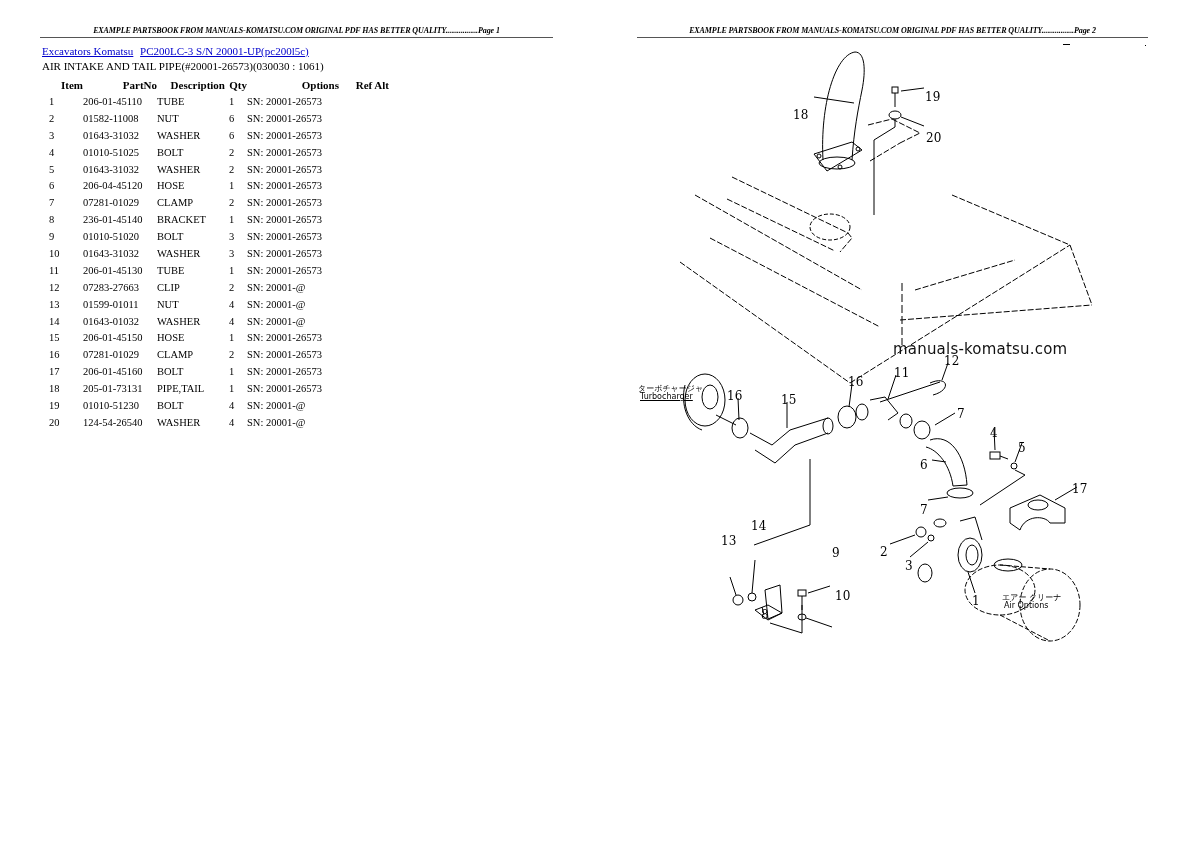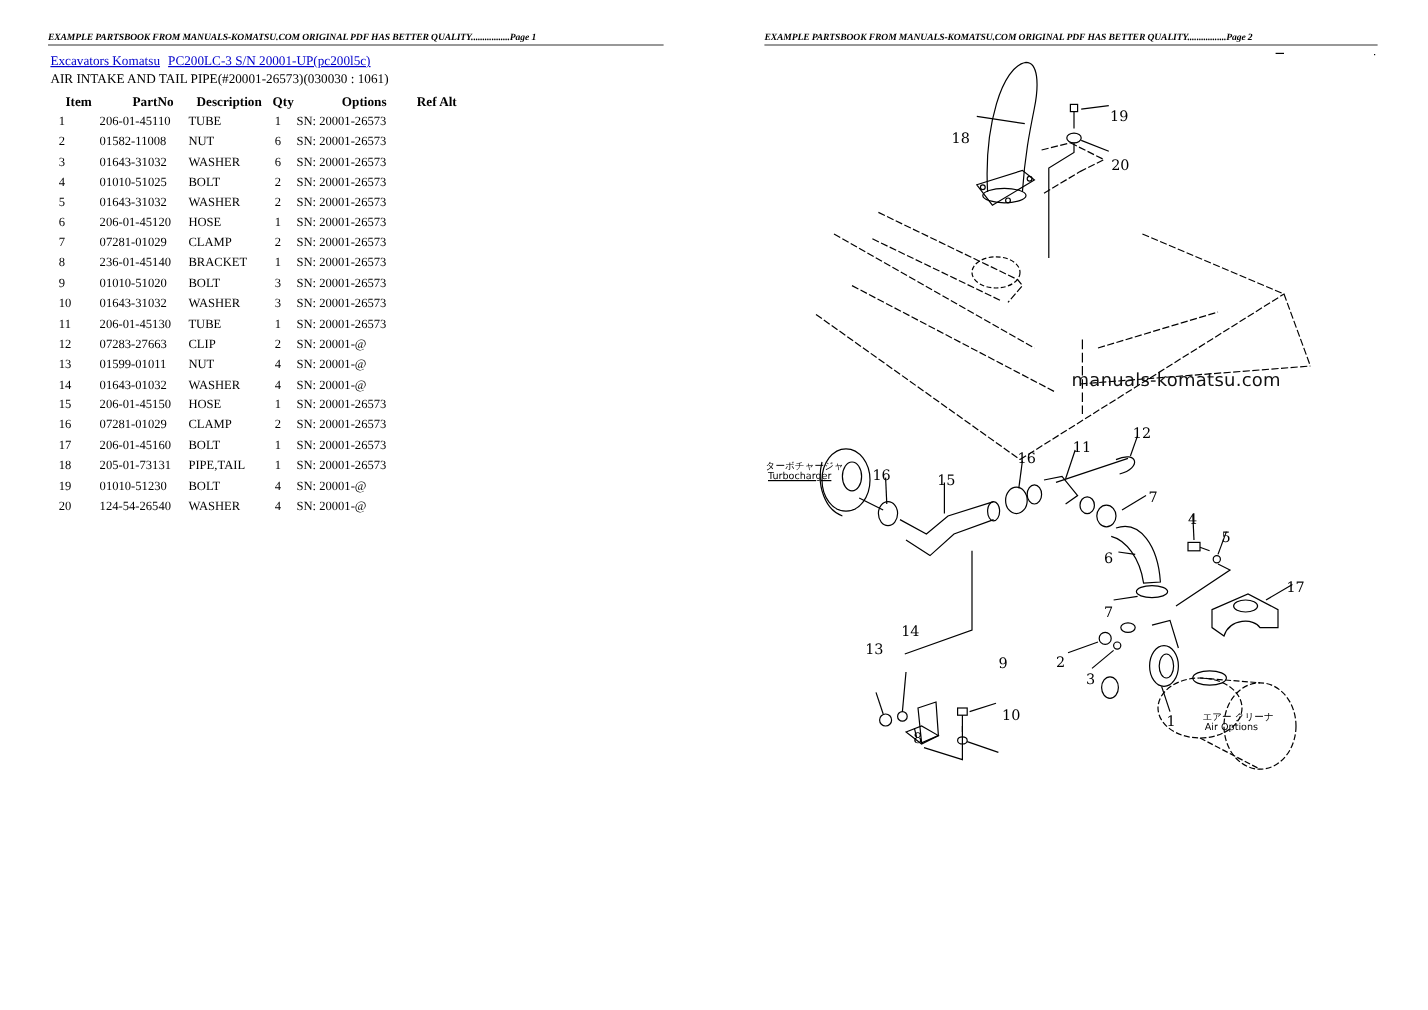--- a/index.html
+++ b/index.html
@@ -2,46 +2,46 @@
 <html><head>
 <meta charset="utf-8">
 <style>
   html, body { margin: 0; padding: 0; background: #ffffff; }
   body { width: 1190px; height: 842px; position: relative; overflow: hidden;
          font-family: "DejaVu Serif", "Liberation Serif", serif; color: #000; }
   .page-header {
     position: absolute; top: 25px; height: 12px;
     font-family: "Liberation Serif", "DejaVu Serif", serif;
     font-size: 8px; font-weight: bold; font-style: italic;
-    text-align: left; border-bottom: 1px solid #555; line-height: 11px;
+    text-align: center; border-bottom: 1px solid #555; line-height: 11px;
     letter-spacing: -0.1px;
   }
   #hdr1 { left: 40px; width: 513px; }
   #hdr2 { left: 637px; width: 511px; }
   .breadcrumb { position: absolute; left: 42px; top: 45px; font-size: 11px;
                 font-family: "Liberation Serif", "DejaVu Serif", serif; text-align: center; }
   .breadcrumb a { color: #0000cc; text-decoration: underline; margin-right: 4px; cursor: pointer; }
   .section-title { position: absolute; left: 42px; top: 60px; font-size: 11px;
                    font-family: "Liberation Serif", "DejaVu Serif", serif; }
   table.parts { position: absolute; left: 44px; top: 76px; border-collapse: collapse;
                 font-family: "Liberation Serif", "DejaVu Serif", serif; font-size: 10.5px; }
-  table.parts th { font-weight: bold; text-align: center; padding: 0; height: 17px; font-size: 11px; }
+  table.parts th { font-weight: bold; text-align: right; padding: 0; height: 17px; font-size: 11px; }
   table.parts td { padding: 0; height: 16.9px; white-space: nowrap; }
   .c-item { width: 34px; padding-left: 5px !important; }
   .c-part { width: 74px; }
   .c-desc { width: 68px; }
   .c-qty  { width: 22px; text-align: left; }
   .c-opt  { width: 92px; }
   .c-ref  { width: 50px; }
   th.c-part { padding-left: 15px !important; width: 59px; }
   th.c-opt { padding-left: 21px !important; width: 71px; }
   th.c-item { padding-left: 4px !important; }
   td.c-qty { padding-left: 4px !important; width: 18px; }
   .diagram { position: absolute; left: 630px; top: 45px; width: 540px; height: 600px; }
-  .watermark { position: absolute; left: 893px; top: 308px; font-family: "DejaVu Sans", sans-serif;
+  .watermark { position: absolute; left: 893px; top: 340px; font-family: "DejaVu Sans", sans-serif;
                font-size: 15px; color: #111; letter-spacing: 0.2px; }
   .dash { position: absolute; left: 1063px; top: 44px; width: 7px; height: 1px; background: #000; }
   .dot { position: absolute; left: 1145px; top: 45px; width: 1px; height: 1px; background: #000; }
 </style>
 </head>
 <body>
 
 <div id="hdr1" class="page-header">EXAMPLE PARTSBOOK FROM MANUALS-KOMATSU.COM ORIGINAL PDF HAS BETTER QUALITY.................Page 1</div>
 <div id="hdr2" class="page-header">EXAMPLE PARTSBOOK FROM MANUALS-KOMATSU.COM ORIGINAL PDF HAS BETTER QUALITY.................Page 2</div>
 <div class="dash"></div>
@@ -100,21 +100,21 @@
       <tr>
         <td class="c-item">5</td>
         <td class="c-part">01643-31032</td>
         <td class="c-desc">WASHER</td>
         <td class="c-qty">2</td>
         <td class="c-opt">SN: 20001-26573</td>
         <td class="c-ref"></td>
       </tr>
       <tr>
         <td class="c-item">6</td>
-        <td class="c-part">206-01-45120</td>
+        <td class="c-part">206-04-45120</td>
         <td class="c-desc">HOSE</td>
         <td class="c-qty">1</td>
         <td class="c-opt">SN: 20001-26573</td>
         <td class="c-ref"></td>
       </tr>
       <tr>
         <td class="c-item">7</td>
         <td class="c-part">07281-01029</td>
         <td class="c-desc">CLAMP</td>
         <td class="c-qty">2</td>

